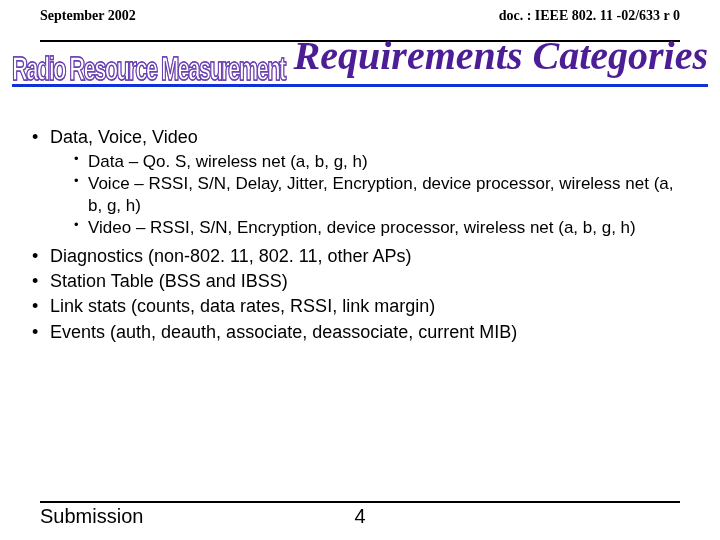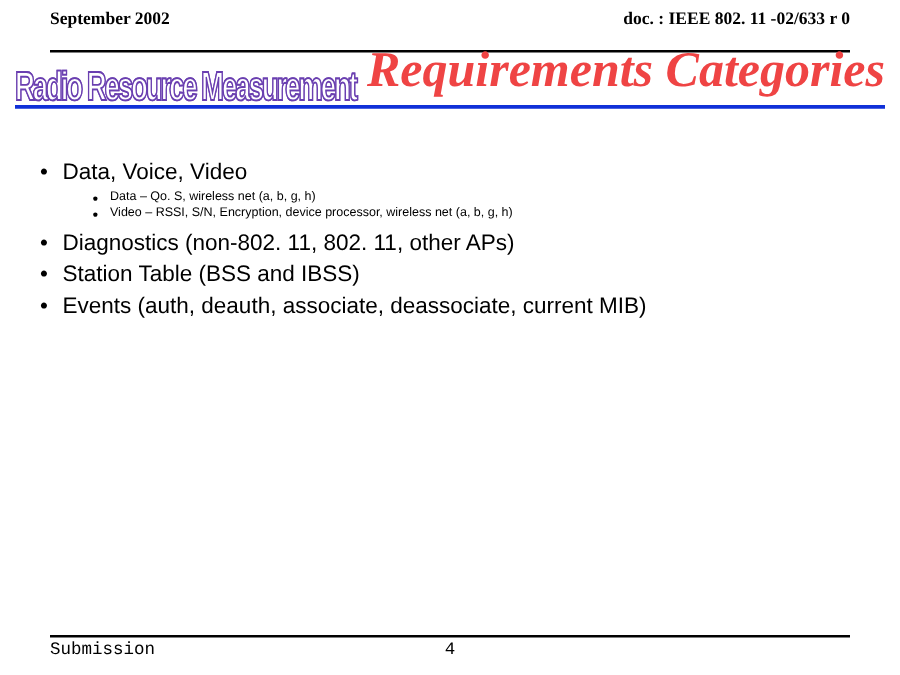--- a/index.html
+++ b/index.html
@@ -32,21 +32,21 @@
     margin: -4px 12px 0 12px;
   }
   .title-text {
     position: absolute;
     right: 0;
     top: -6px;
     font-family: "Times New Roman", Times, serif;
     font-weight: bold;
     font-style: italic;
     font-size: 40px;
-    color: #ef4444;
+    color: #4c1d95;
   }
   .wordart {
     position: absolute;
     left: 0;
     top: 18px;
     font-family: Arial, sans-serif;
     font-weight: 900;
     font-size: 26px;
     letter-spacing: -2px;
     line-height: 1;
@@ -75,37 +75,37 @@
   ul.top > li::before {
     content: "•";
     position: absolute;
     left: 4px;
     top: 0;
     font-size: 18px;
   }
   ul.sub {
     list-style: none;
     padding-left: 24px;
-    font-size: 10px;
+    font-size: 17px;
     line-height: 1.3;
     margin: 2px 0 6px 0;
   }
   ul.sub > li { position: relative; padding-left: 14px; }
   ul.sub > li::before {
     content: "•";
     position: absolute;
     left: 0;
     top: 0;
     font-size: 13px;
   }
   .footer {
     position: absolute;
     left: 40px; right: 40px; bottom: 12px;
-    font-family: Liberation Mono, monospace;
-    font-size: 14px;
+    font-family: Liberation Sans, sans-serif;
+    font-size: 20px;
   }
   .footer-rule {
     border: none;
     border-top: 2px solid #000;
     margin-bottom: 2px;
   }
   .footer-row {
     display: flex;
     justify-content: space-between;
   }
@@ -125,25 +125,27 @@
   <hr class="title-rule">
   <div class="wordart">Radio Resource Measurement</div>
 </div>
 
 <div class="content">
   <ul class="top">
     <li>
       <span>Data, Voice, Video</span>
       <ul class="sub">
         <li>Data – Qo. S, wireless net (a, b, g, h)</li>
+        <li>Voice – RSSI, S/N, Delay, Jitter, Encryption, device processor, wireless net (a, b, g, h)</li>
         <li>Video – RSSI, S/N, Encryption, device processor, wireless net (a, b, g, h)</li>
       </ul>
     </li>
     <li>Diagnostics (non-802. 11, 802. 11, other APs)</li>
     <li>Station Table (BSS and IBSS)</li>
+    <li>Link stats (counts, data rates, RSSI, link margin)</li>
     <li>Events (auth, deauth, associate, deassociate, current MIB)</li>
   </ul>
 </div>
 
 <div class="footer">
   <hr class="footer-rule">
   <div class="footer-row">
     <span>Submission</span>
     <span class="footer-center">4</span>
   </div>

